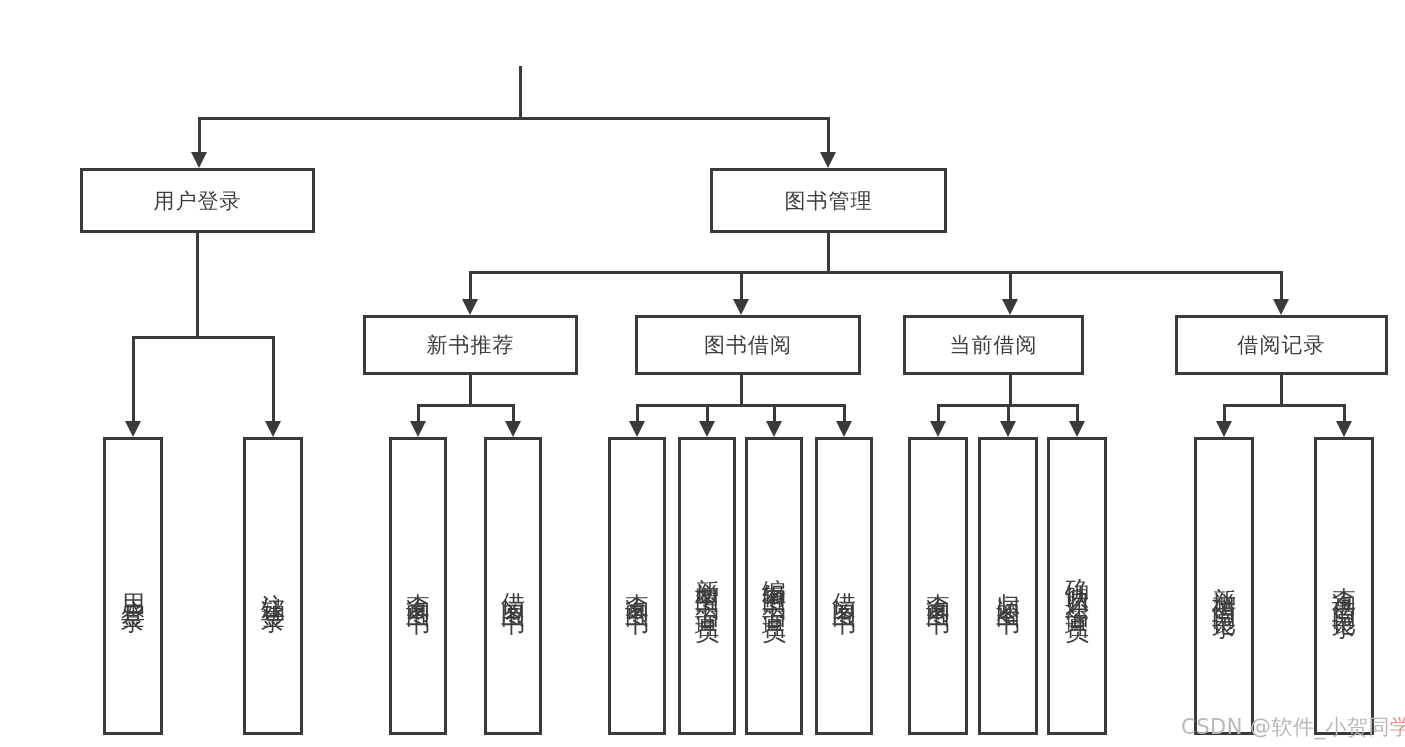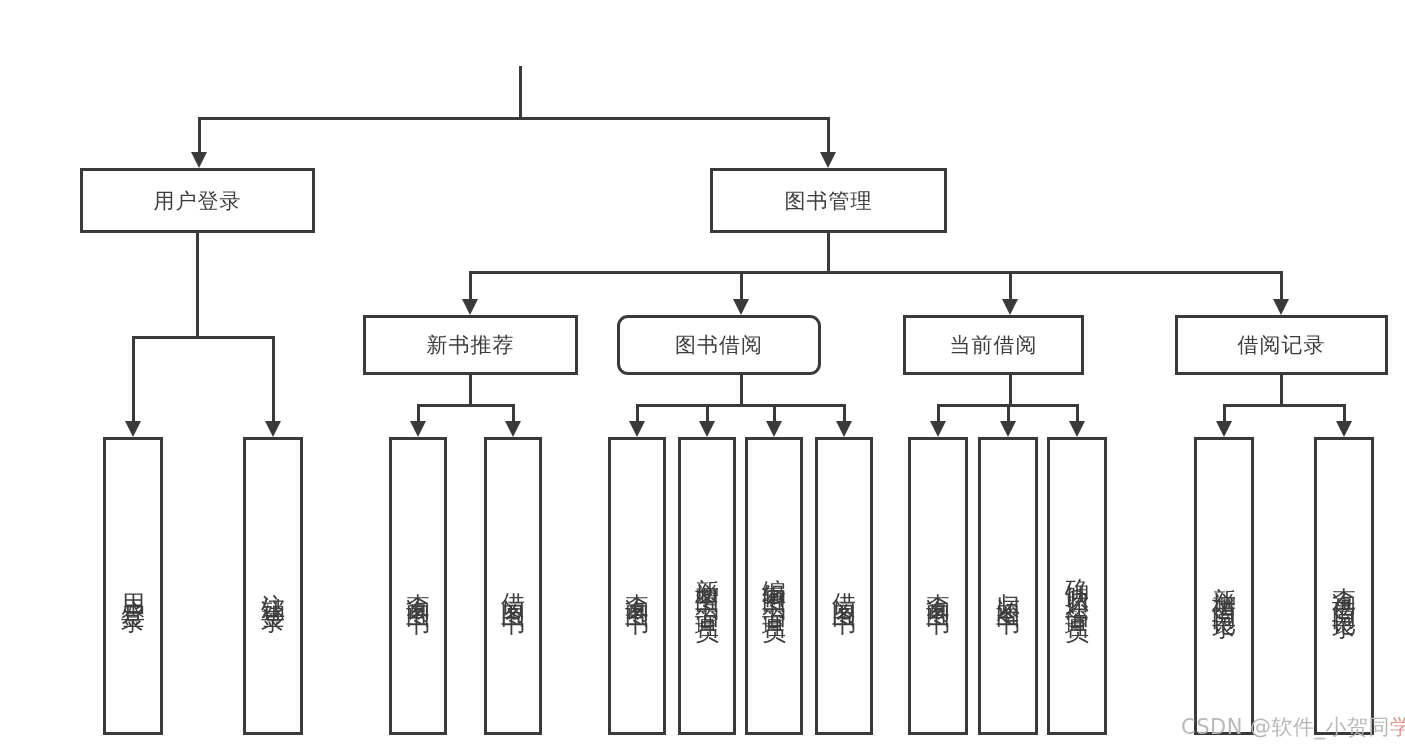--- a/index.html
+++ b/index.html
@@ -91,21 +91,21 @@
     <div class="arrow" style="left: 1336px; top: 421px;"></div>
     <div class="node h" style="left: 80px; top: 168px; width: 235px; height: 65px;">
       <span class="lbl">用户登录</span>
     </div>
     <div class="node h" style="left: 710px; top: 168px; width: 237px; height: 65px;">
       <span class="lbl">图书管理</span>
     </div>
     <div class="node h" style="left: 363px; top: 315px; width: 215px; height: 60px;">
       <span class="lbl">新书推荐</span>
     </div>
-    <div class="node h" style="left: 617px; top: 315px; width: 204px; height: 60px; border-radius: 11px;">
+    <div class="node h" style="left: 635px; top: 315px; width: 226px; height: 60px;">
       <span class="lbl">图书借阅</span>
     </div>
     <div class="node h" style="left: 903px; top: 315px; width: 181px; height: 60px;">
       <span class="lbl">当前借阅</span>
     </div>
     <div class="node h" style="left: 1175px; top: 315px; width: 213px; height: 60px; text-align: right;">
       <span class="lbl">借阅记录</span>
     </div>
     <div class="node v" style="left: 103px; top: 437px; width: 60px; height: 298px;">
       <span class="lbl">用户登录</span>

